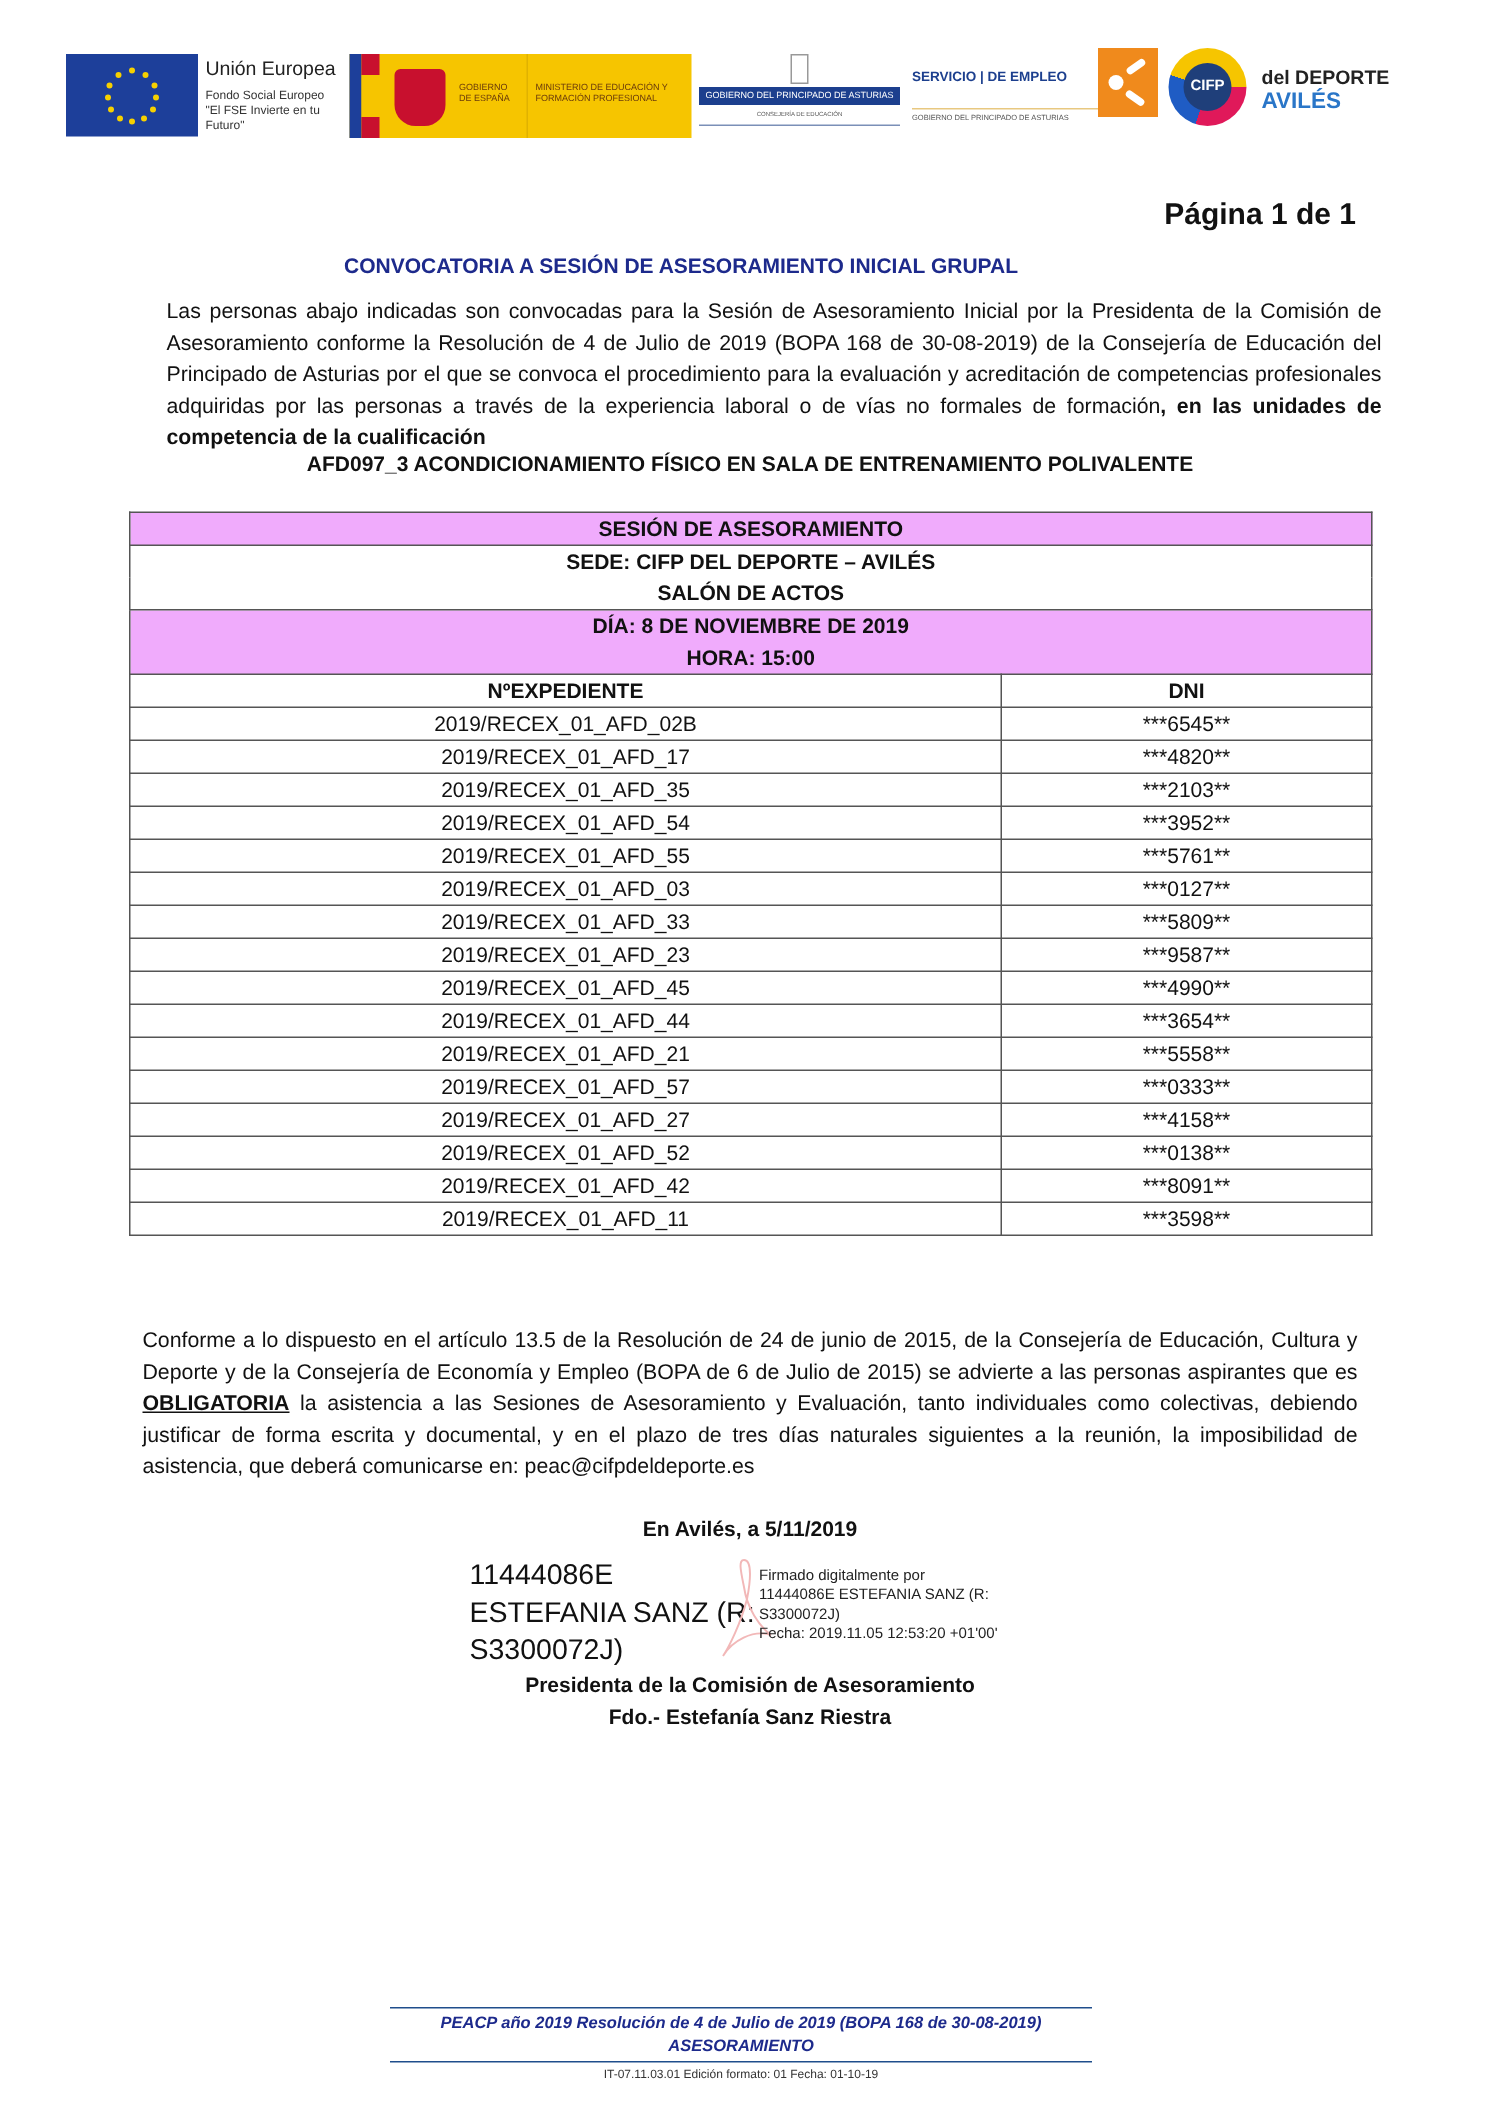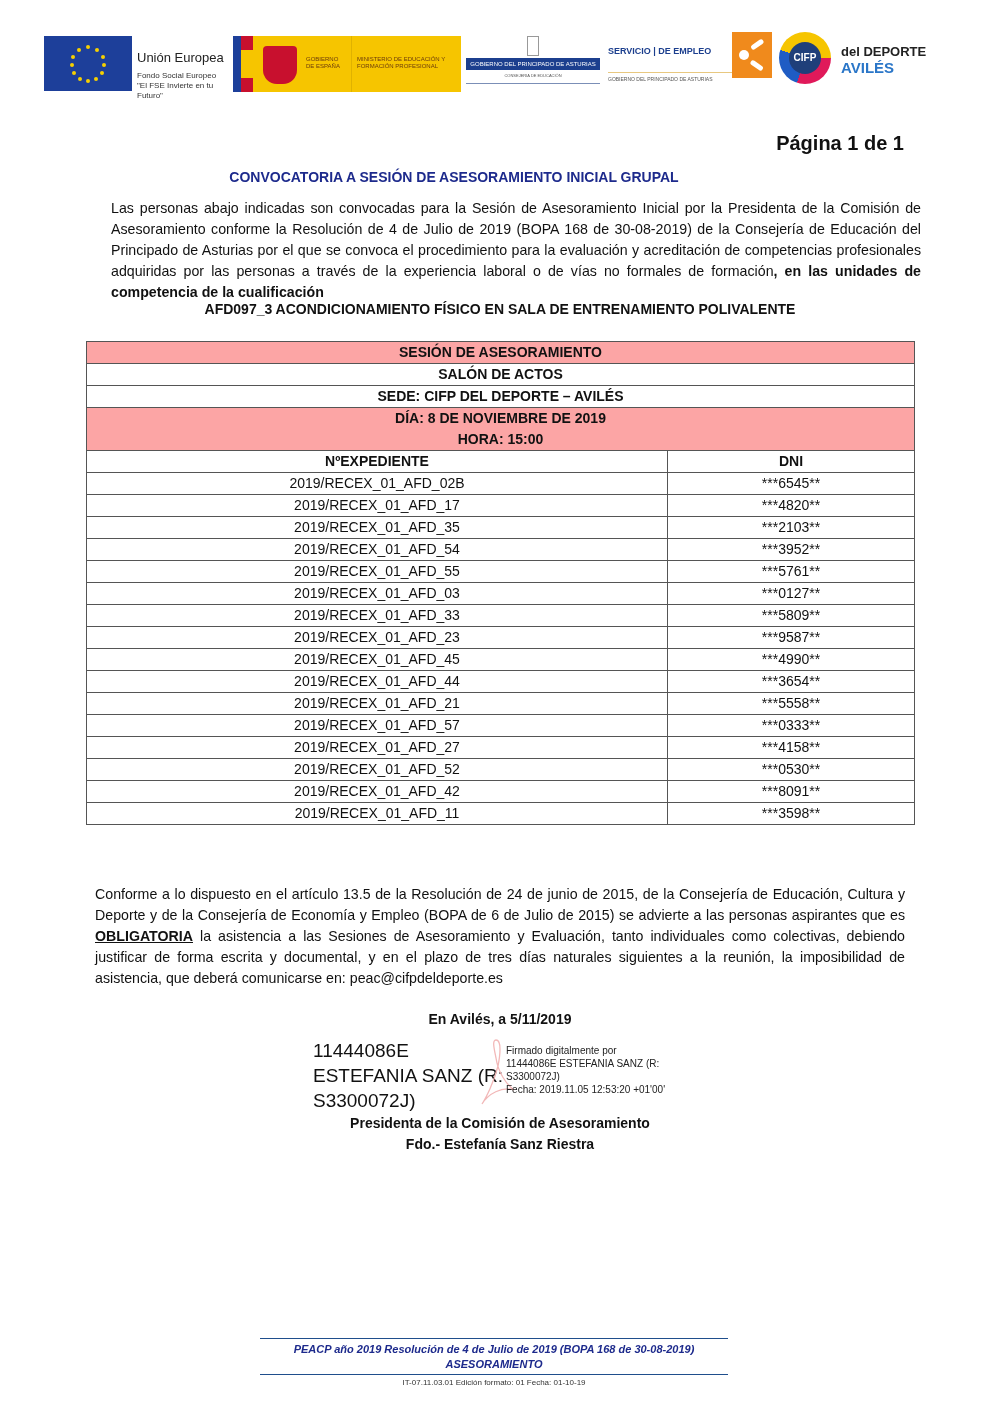--- a/index.html
+++ b/index.html
@@ -2,21 +2,21 @@
 <html><head>
 <meta charset="utf-8">
 <style>
   html, body { margin: 0; padding: 0; background: #fff; }
   body { width: 1000px; height: 1414px; position: relative; font-family: "Liberation Sans", sans-serif; color: #111; overflow: hidden; }
   .abs { position: absolute; }
 
   
   .logo-eu { left: 44px; top: 36px; width: 88px; height: 55px; background: #1d3f9a; }
   .logo-eu-stars { position: absolute; left: 14px; top: 6px; width: 60px; height: 43px; }
-  .logo-eu-text { left: 137px; top: 38px; width: 96px; margin-top: 12px; }
+  .logo-eu-text { left: 137px; top: 38px; width: 96px; }
   .eu-title { font-size: 13px; color: #222; }
   .eu-sub { font-size: 8px; color: #333; margin-top: 6px; line-height: 10px; }
   .logo-gob { left: 233px; top: 36px; width: 228px; height: 56px; background: #f6c500; }
   .gob-flag-blue { position: absolute; left: 0; top: 0; width: 8px; height: 56px; background: #1d3f9a; }
   .gob-flag { position: absolute; left: 8px; top: 0; width: 12px; height: 56px; background: linear-gradient(#c8102e 0 25%, #f6c500 25% 75%, #c8102e 75% 100%); }
   .gob-shield { position: absolute; left: 30px; top: 10px; width: 34px; height: 38px; background: #c8102e; border-radius: 4px 4px 14px 14px; }
   .gob-t1 { position: absolute; left: 73px; top: 20px; font-size: 6px; color: #6b3b0a; line-height: 7px; }
   .gob-div { position: absolute; left: 118px; top: 0; width: 1px; height: 56px; background: #e0b200; }
   .gob-t2 { position: absolute; left: 124px; top: 20px; font-size: 6px; color: #6b3b0a; line-height: 7px; }
   .logo-ast { left: 466px; top: 36px; width: 134px; height: 50px; }
@@ -38,21 +38,21 @@
   
   .page-num { right: 96px; top: 132px; font-size: 20px; font-weight: bold; }
   .title { left: 0; width: 908px; top: 169px; text-align: center; font-size: 14px; font-weight: bold; color: #1d2a8c; }
   .para { left: 95px; width: 810px; font-size: 14.2px; line-height: 21px; text-align: justify; }
   .para1 { top: 198px; margin-left: 16px; }
   .qual { left: 0; width: 1000px; top: 301px; text-align: center; font-size: 14px; font-weight: bold; }
 
   
   table.sess { position: absolute; left: 86px; top: 341px; width: 829px; border-collapse: collapse; font-size: 14px; }
   table.sess td { border: 1px solid #555; text-align: center; height: 21px; padding: 0; line-height: 21px; }
-  .hdr { background: #fca5a5; font-weight: bold; }
+  .hdr { background: #f0abfc; font-weight: bold; }
   .bold { font-weight: bold; }
   .col1 { width: 580px; }
 
   .para2 { top: 884px; }
   .ul { font-weight: bold; text-decoration: underline; }
 
   .place { left: 0; width: 1000px; top: 1011px; text-align: center; font-size: 14px; font-weight: bold; }
   .sig-big { left: 313px; top: 1038px; font-size: 19px; line-height: 25px; color: #111; }
   .sig-mark { left: 478px; top: 1036px; width: 40px; height: 72px; }
   .sig-small { left: 506px; top: 1044px; font-size: 10px; line-height: 13px; color: #222; }
@@ -132,24 +132,24 @@
 <div class="abs title">CONVOCATORIA A SESIÓN DE ASESORAMIENTO INICIAL GRUPAL</div>
 <div class="abs para para1"><span>Las personas abajo indicadas son convocadas para la Sesión de Asesoramiento Inicial por la Presidenta de la Comisión de Asesoramiento conforme la Resolución de 4 de Julio de 2019 (BOPA 168 de 30-08-2019) de la Consejería de Educación del Principado de Asturias por el que se convoca el procedimiento para la evaluación y acreditación de competencias profesionales adquiridas por las personas a través de la experiencia laboral o de vías no formales de formación</span><b>, en las unidades de competencia de la cualificación</b></div>
 <div class="abs qual">AFD097_3 ACONDICIONAMIENTO FÍSICO EN SALA DE ENTRENAMIENTO POLIVALENTE</div>
 
 <table class="sess">
   <tbody>
       <tr class="hdr">
         <td colspan="2">SESIÓN DE ASESORAMIENTO</td>
       </tr>
   <tr class="bold">
+        <td colspan="2" style="border-bottom:none">SEDE: CIFP DEL DEPORTE – AVILÉS</td>
+      </tr>
+  <tr class="bold">
         <td colspan="2" style="border-top:none">SALÓN DE ACTOS</td>
-      </tr>
-  <tr class="bold">
-        <td colspan="2" style="border-bottom:none">SEDE: CIFP DEL DEPORTE – AVILÉS</td>
       </tr>
   <tr class="hdr">
         <td colspan="2" style="border-bottom:none">DÍA: 8 DE NOVIEMBRE DE 2019</td>
       </tr>
   <tr class="hdr">
         <td colspan="2" style="border-top:none">HORA: 15:00</td>
       </tr>
   <tr class="bold">
     <td class="col1">NºEXPEDIENTE</td>
     <td>DNI</td>
@@ -201,21 +201,21 @@
   <tr>
         <td>2019/RECEX_01_AFD_57</td>
         <td>***0333**</td>
       </tr>
   <tr>
         <td>2019/RECEX_01_AFD_27</td>
         <td>***4158**</td>
       </tr>
   <tr>
         <td>2019/RECEX_01_AFD_52</td>
-        <td>***0530**</td>
+        <td>***0138**</td>
       </tr>
   <tr>
         <td>2019/RECEX_01_AFD_42</td>
         <td>***8091**</td>
       </tr>
   <tr>
         <td>2019/RECEX_01_AFD_11</td>
         <td>***3598**</td>
       </tr>
 </tbody>

